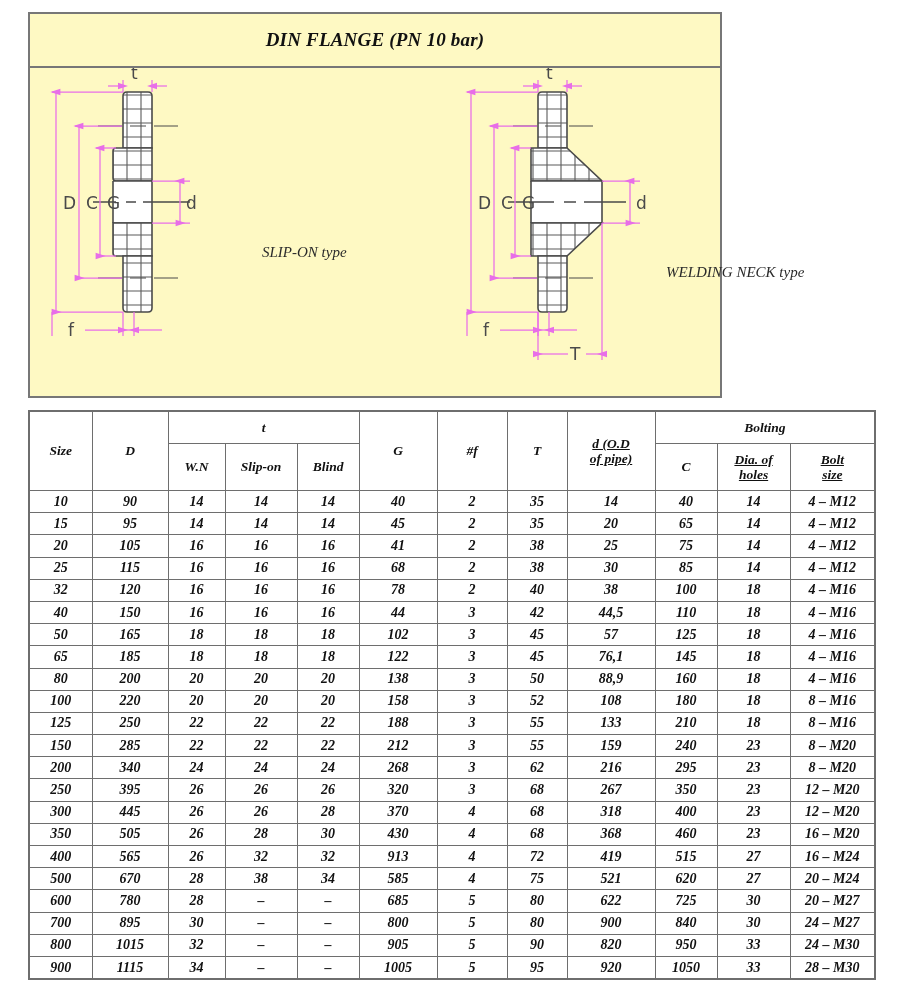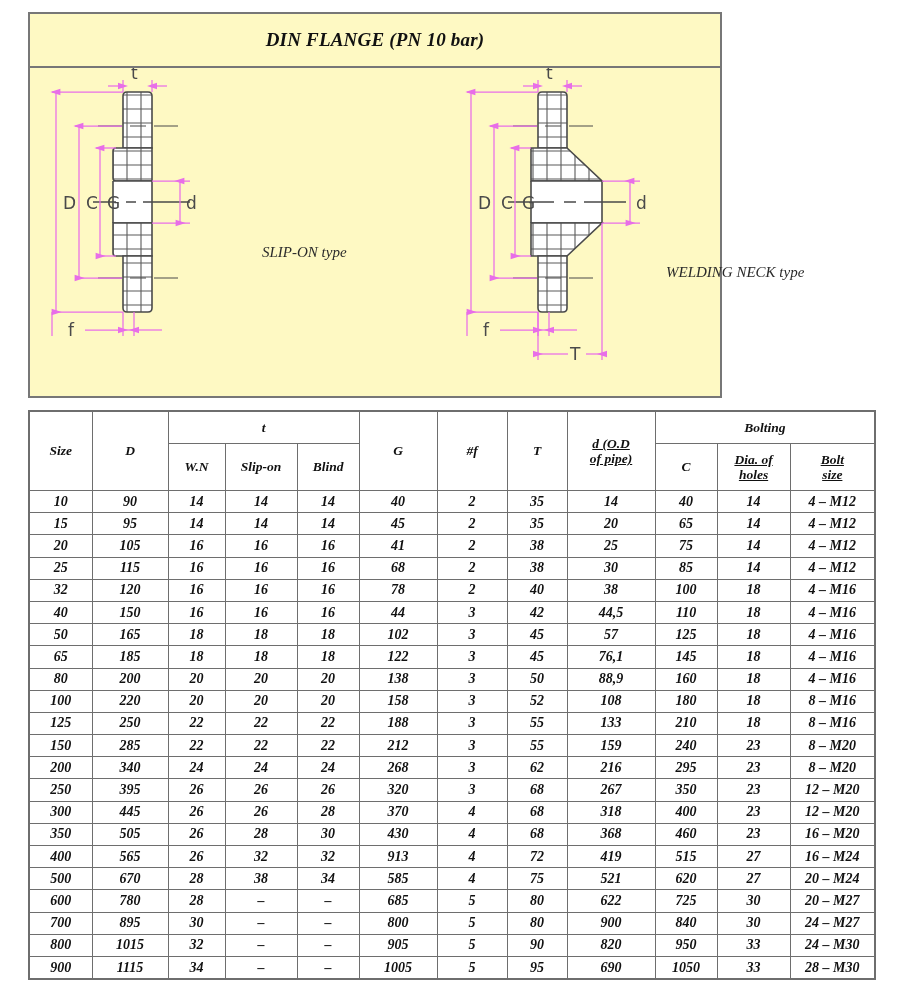--- a/index.html
+++ b/index.html
@@ -611,20 +611,20 @@
         </tr>
         <tr>
           <td>900</td>
           <td>1115</td>
           <td>34</td>
           <td>–</td>
           <td>–</td>
           <td>1005</td>
           <td>5</td>
           <td>95</td>
-          <td>690</td>
+          <td>920</td>
           <td>1050</td>
           <td>33</td>
           <td>28 – M30</td>
         </tr>
       </tbody>
   </table>
 </div>
 
 </body></html>

